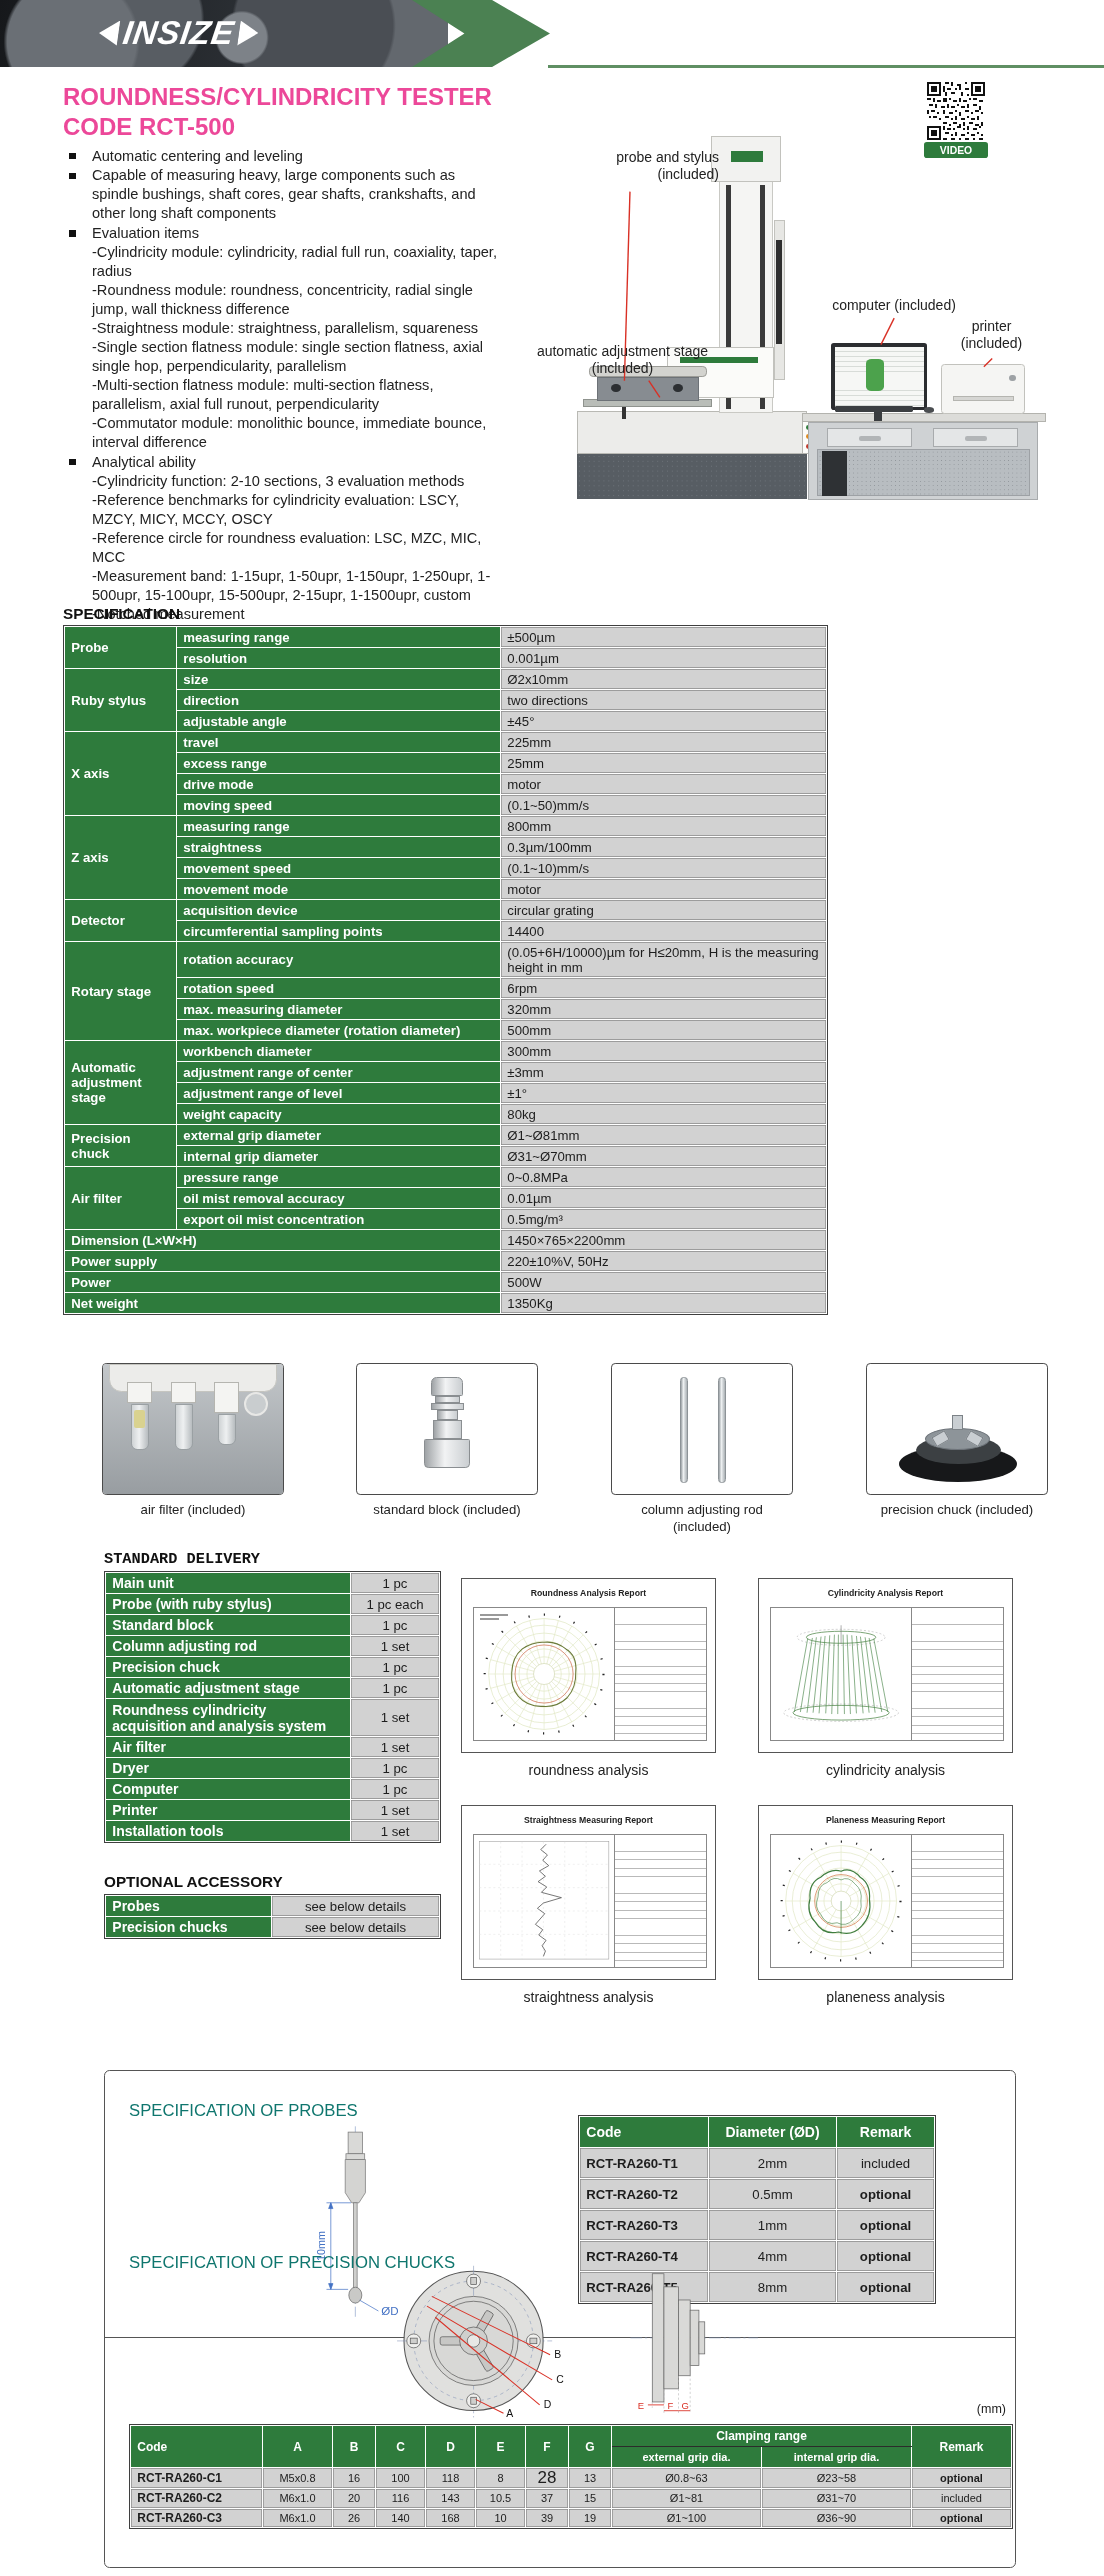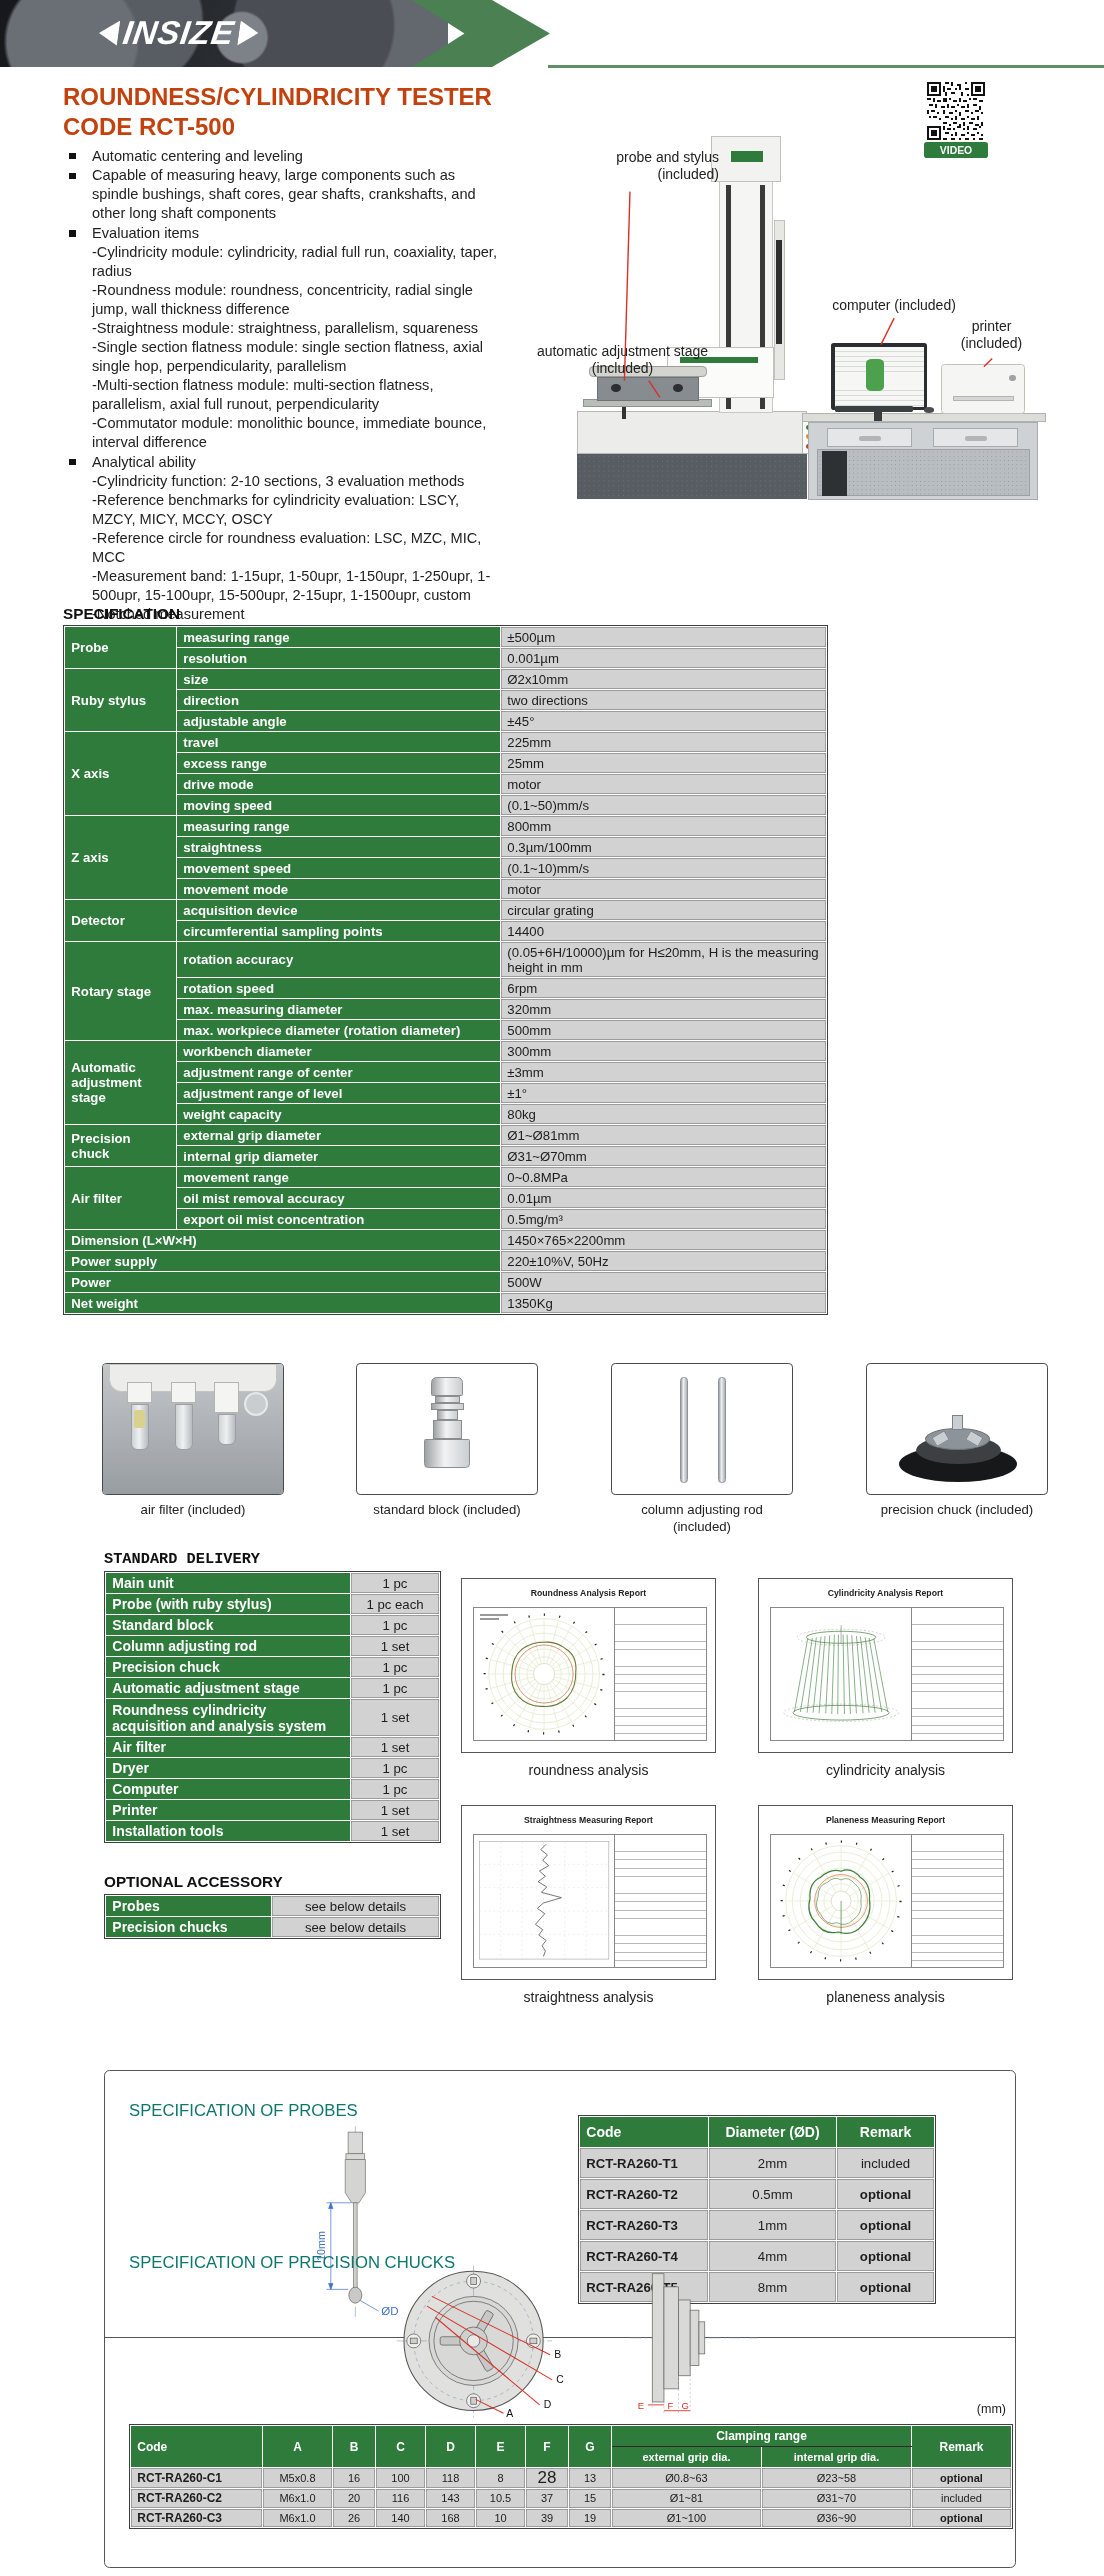--- a/index.html
+++ b/index.html
@@ -24,21 +24,21 @@
   .logo .arr { width:19.5px; height:25px; background:#fff; }
   .logo .arr.l { clip-path:polygon(100% 0,100% 100%,0 50%); }
   .logo .arr.r { clip-path:polygon(0 0,0 100%,100% 50%); }
   .logo .brand { color:#fff; font-weight:bold; font-style:italic; font-size:33px; letter-spacing:0.7px; }
 
   .qr { left:925px; top:82px; width:61px; height:58px; }
   .video-badge { left:924px; top:142px; width:64px; height:16px; background:#2e7b3c; color:#fff;
     font-size:10.4px; font-weight:bold; display:flex; align-items:center; justify-content:center; border-radius:2.8px; }
 
   
-  .title { left:63px; top:82px; width:487px; font-size:24px; font-weight:bold; line-height:30px; color:#c2410c; }
+  .title { left:63px; top:82px; width:487px; font-size:24px; font-weight:bold; line-height:30px; color:#ec4899; }
   .features { left:63px; top:146px; width:435px; font-size:14.6px; line-height:19px; color:#222; }
   .feat-item { position:relative; padding-left:29px; margin-top:0.7px; }
   .feat-item::before { content:""; position:absolute; left:6.3px; top:6.3px; width:6.3px; height:6.3px; background:#111; }
   .feat-sub { padding-left:29px; }
 
   
   .machine { left:487px; top:136px; width:571px; height:365px; }
   .m { position:absolute; }
   .m-base-top { left:90px; top:275px; width:230px; height:43px; background:#ececea; border:0.7px solid #b9b9b4; }
   .m-base-bot { left:90px; top:318px; width:230px; height:45px; background:#575d63;
@@ -439,21 +439,21 @@
             <td class="grp" rowspan="2">Precision chuck</td>
         <td class="key">external grip diameter</td>
             <td class="val">Ø1~Ø81mm</td>
           </tr>
       <tr class="r30">
             <td class="key">internal grip diameter</td>
             <td class="val">Ø31~Ø70mm</td>
           </tr>
       <tr class="r30">
             <td class="grp" rowspan="3">Air filter</td>
-        <td class="key">movement range</td>
+        <td class="key">pressure range</td>
             <td class="val">0~0.8MPa</td>
           </tr>
       <tr class="r30">
             <td class="key">oil mist removal accuracy</td>
             <td class="val">0.01µm</td>
           </tr>
       <tr class="r30">
             <td class="key">export oil mist concentration</td>
             <td class="val">0.5mg/m³</td>
           </tr>

